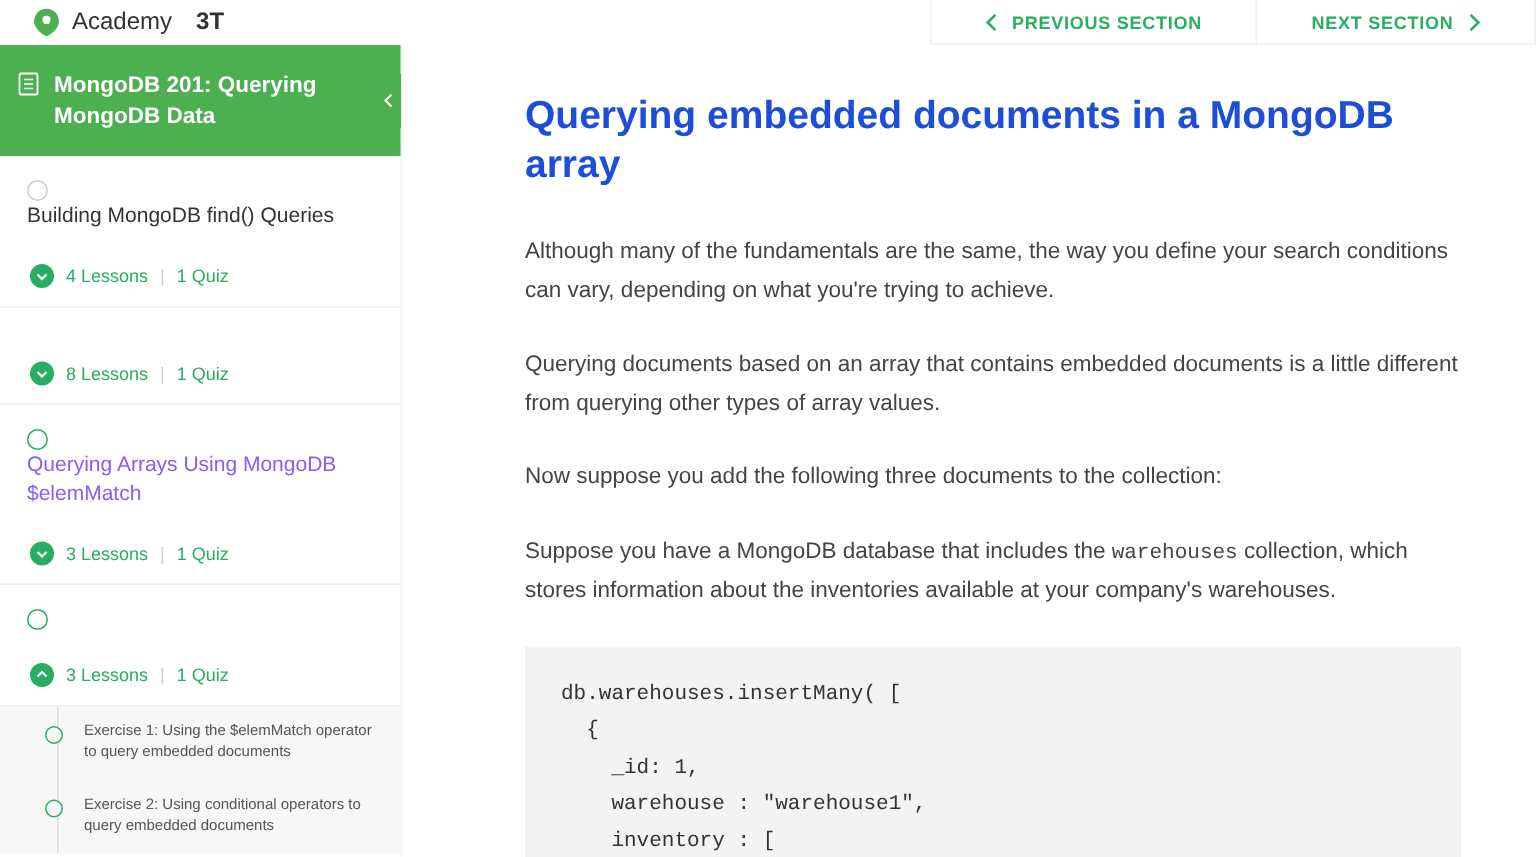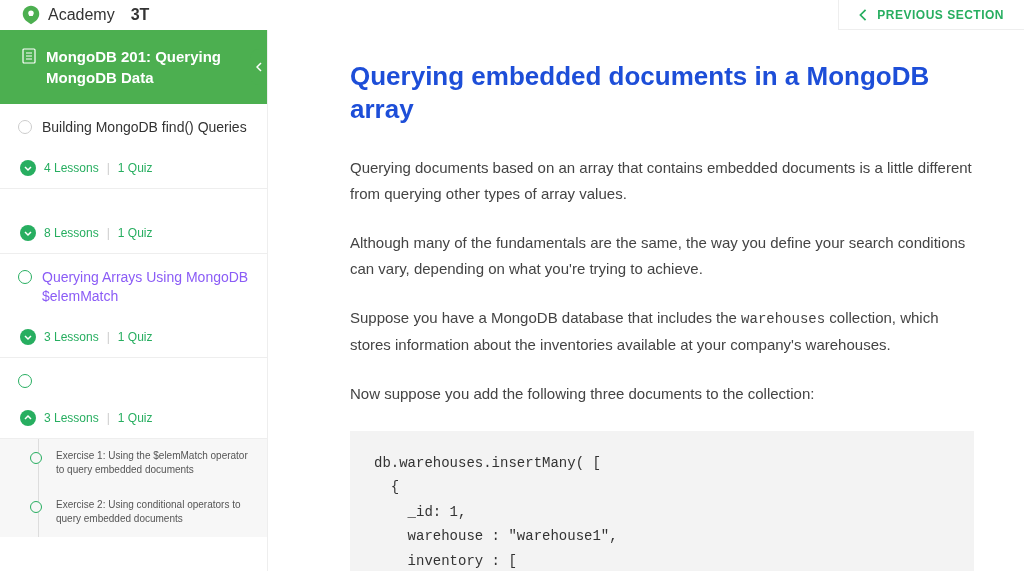--- a/index.html
+++ b/index.html
@@ -2,32 +2,32 @@
 <html><head>
 <meta charset="utf-8">
 <style>
 * { margin: 0; padding: 0; box-sizing: border-box; }
 body { font-family: -apple-system, BlinkMacSystemFont, "Segoe UI", Helvetica, Arial, sans-serif; width: 1024px; height: 571px; overflow: hidden; background: #fff; color: #333; }
 .topbar { height: 30px; display: flex; align-items: center; padding-left: 20px; text-align: center; }
 .logo { display: flex; align-items: center; font-size: 16px; font-weight: 400; color: #333; }
 .logo-icon { width: 22px; height: 22px; margin-right: 6px; }
 .logo strong { font-weight: 700; margin-left: 16px; }
 .nav-buttons { position: absolute; top: 0; right: 0; display: flex; }
-.nav-btn { display: flex; align-items: center; justify-content: center; height: 30px; padding: 0 20px; font-size: 12px; font-weight: 600; letter-spacing: 0.5px; color: #27AE60; cursor: pointer; border: 1px solid #eee; border-top: none; background: #fff; }
+.nav-btn { display: flex; align-items: center; justify-content: center; height: 30px; padding: 0 36px; font-size: 12px; font-weight: 600; letter-spacing: 0.5px; color: #27AE60; cursor: pointer; border: 1px solid #eee; border-top: none; background: #fff; }
 .nav-btn:first-child { border-right: none; }
 .nav-btn svg { width: 8px; height: 12px; }
 .nav-btn.prev svg { margin-right: 10px; }
 .nav-btn.next svg { margin-left: 10px; }
 .layout { display: flex; height: calc(100% - 30px); }
 .sidebar { width: 268px; flex-shrink: 0; border-right: 1px solid #eee; overflow-y: auto; }
-.course-header { background: #4CAF50; color: #fff; padding: 16px 22px; font-weight: 700; font-size: 15px; line-height: 1.4; position: relative; display: flex; align-items: flex-start; }
+.course-header { background: #4CAF50; color: #fff; padding: 16px 12px; font-weight: 700; font-size: 15px; line-height: 1.4; position: relative; display: flex; align-items: flex-start; }
 .course-header .doc-icon { margin-right: 10px; margin-top: 2px; flex-shrink: 0; }
 .collapse-btn { position: absolute; right: -1px; top: 50%; transform: translateY(-50%); width: 18px; height: 36px; background: #4CAF50; border-radius: 9px 0 0 9px; display: flex; align-items: center; justify-content: center; }
 .section { border-bottom: 1px solid #eee; padding: 14px 18px 12px 18px; }
-.section-title { font-size: 14px; color: #333; line-height: 1.4; display: flex; align-items: flex-start; cursor: pointer; }
+.section-title { font-size: 14px; color: #333; line-height: 1.4; display: flex; align-items: flex-start; cursor: pointer; flex-direction: column; }
 .section-title .radio { width: 14px; height: 14px; border: 1.5px solid #ccc; border-radius: 50%; margin-right: 10px; margin-top: 2px; flex-shrink: 0; }
 .section.active .section-title { color: #8b5cf6; }
 .section.active .radio { border-color: #27AE60; }
 .section-meta { display: flex; align-items: center; font-size: 12px; color: #27AE60; margin-top: 22px; margin-left: 2px; }
 .check-icon { width: 16px; height: 16px; border-radius: 50%; background: #27AE60; display: flex; align-items: center; justify-content: center; margin-right: 8px; }
 .check-icon.up svg { transform: rotate(180deg); }
 .meta-sep { color: #ccc; margin: 0 8px; }
 .sublessons { background: #f7f7f7; position: relative; }
 .sublessons::before { content: ''; position: absolute; left: 38px; top: 0; bottom: 0; width: 1px; background: #ddd; }
 .sublesson { padding: 10px 18px 10px 30px; display: flex; align-items: flex-start; font-size: 10px; color: #555; line-height: 1.45; cursor: pointer; position: relative; }
@@ -49,20 +49,26 @@
       </svg>
     <span>Academy</span>
     <strong>3T</strong>
   </div>
   <div class="nav-buttons">
     <div class="nav-btn prev">
       <svg viewBox="0 0 8 14">
           <path d="M7 1L1 7l6 6" stroke="#27AE60" stroke-width="2" fill="none"></path>
         </svg>
       <span>PREVIOUS SECTION</span>
+    </div>
+    <div class="nav-btn next">
+      <span>NEXT SECTION</span>
+      <svg viewBox="0 0 8 14">
+          <path d="M1 1l6 6-6 6" stroke="#27AE60" stroke-width="2" fill="none"></path>
+        </svg>
     </div>
   </div>
 </div>
 
 <div class="layout">
   <div class="sidebar">
     <div class="course-header">
       <svg class="doc-icon" width="14" height="16" viewBox="0 0 14 16">
           <rect x="1" y="1" width="12" height="14" rx="1" stroke="#fff" stroke-width="1.2" fill="none"></rect>
           <line x1="4" y1="5" x2="10" y2="5" stroke="#fff" stroke-width="1"></line>
@@ -145,26 +151,26 @@
           <div class="sublesson">
             <span class="sub-radio"></span>
             <span>Exercise 2: Using conditional operators to query embedded documents</span>
           </div>
         </div>
       </div>
   </div>
 
   <div class="content">
     <h1>Querying embedded documents in a MongoDB array</h1>
+    <p>Although many of the fundamentals are the same, the way you define your search conditions can vary, depending on what you're trying to achieve.</p>
     <p>Querying documents based on an array that contains embedded documents is a little different from querying other types of array values.</p>
-    <p>Although many of the fundamentals are the same, the way you define your search conditions can vary, depending on what you're trying to achieve.</p>
+    <p>Now suppose you add the following three documents to the collection:</p>
     <p>
       <span>Suppose you have a MongoDB database that includes the </span><span class="code-inline">warehouses</span><span> collection, which stores information about the inventories available at your company's warehouses.</span>
     </p>
-    <p>Now suppose you add the following three documents to the collection:</p>
     <pre>db.warehouses.insertMany( [
   {
     _id: 1,
     warehouse : "warehouse1",
     inventory : [
       { product: "widgetA", in_stock: 24 },
       { product: "widgetB", in_stock: 137 },</pre>
   </div>
 </div>
 

